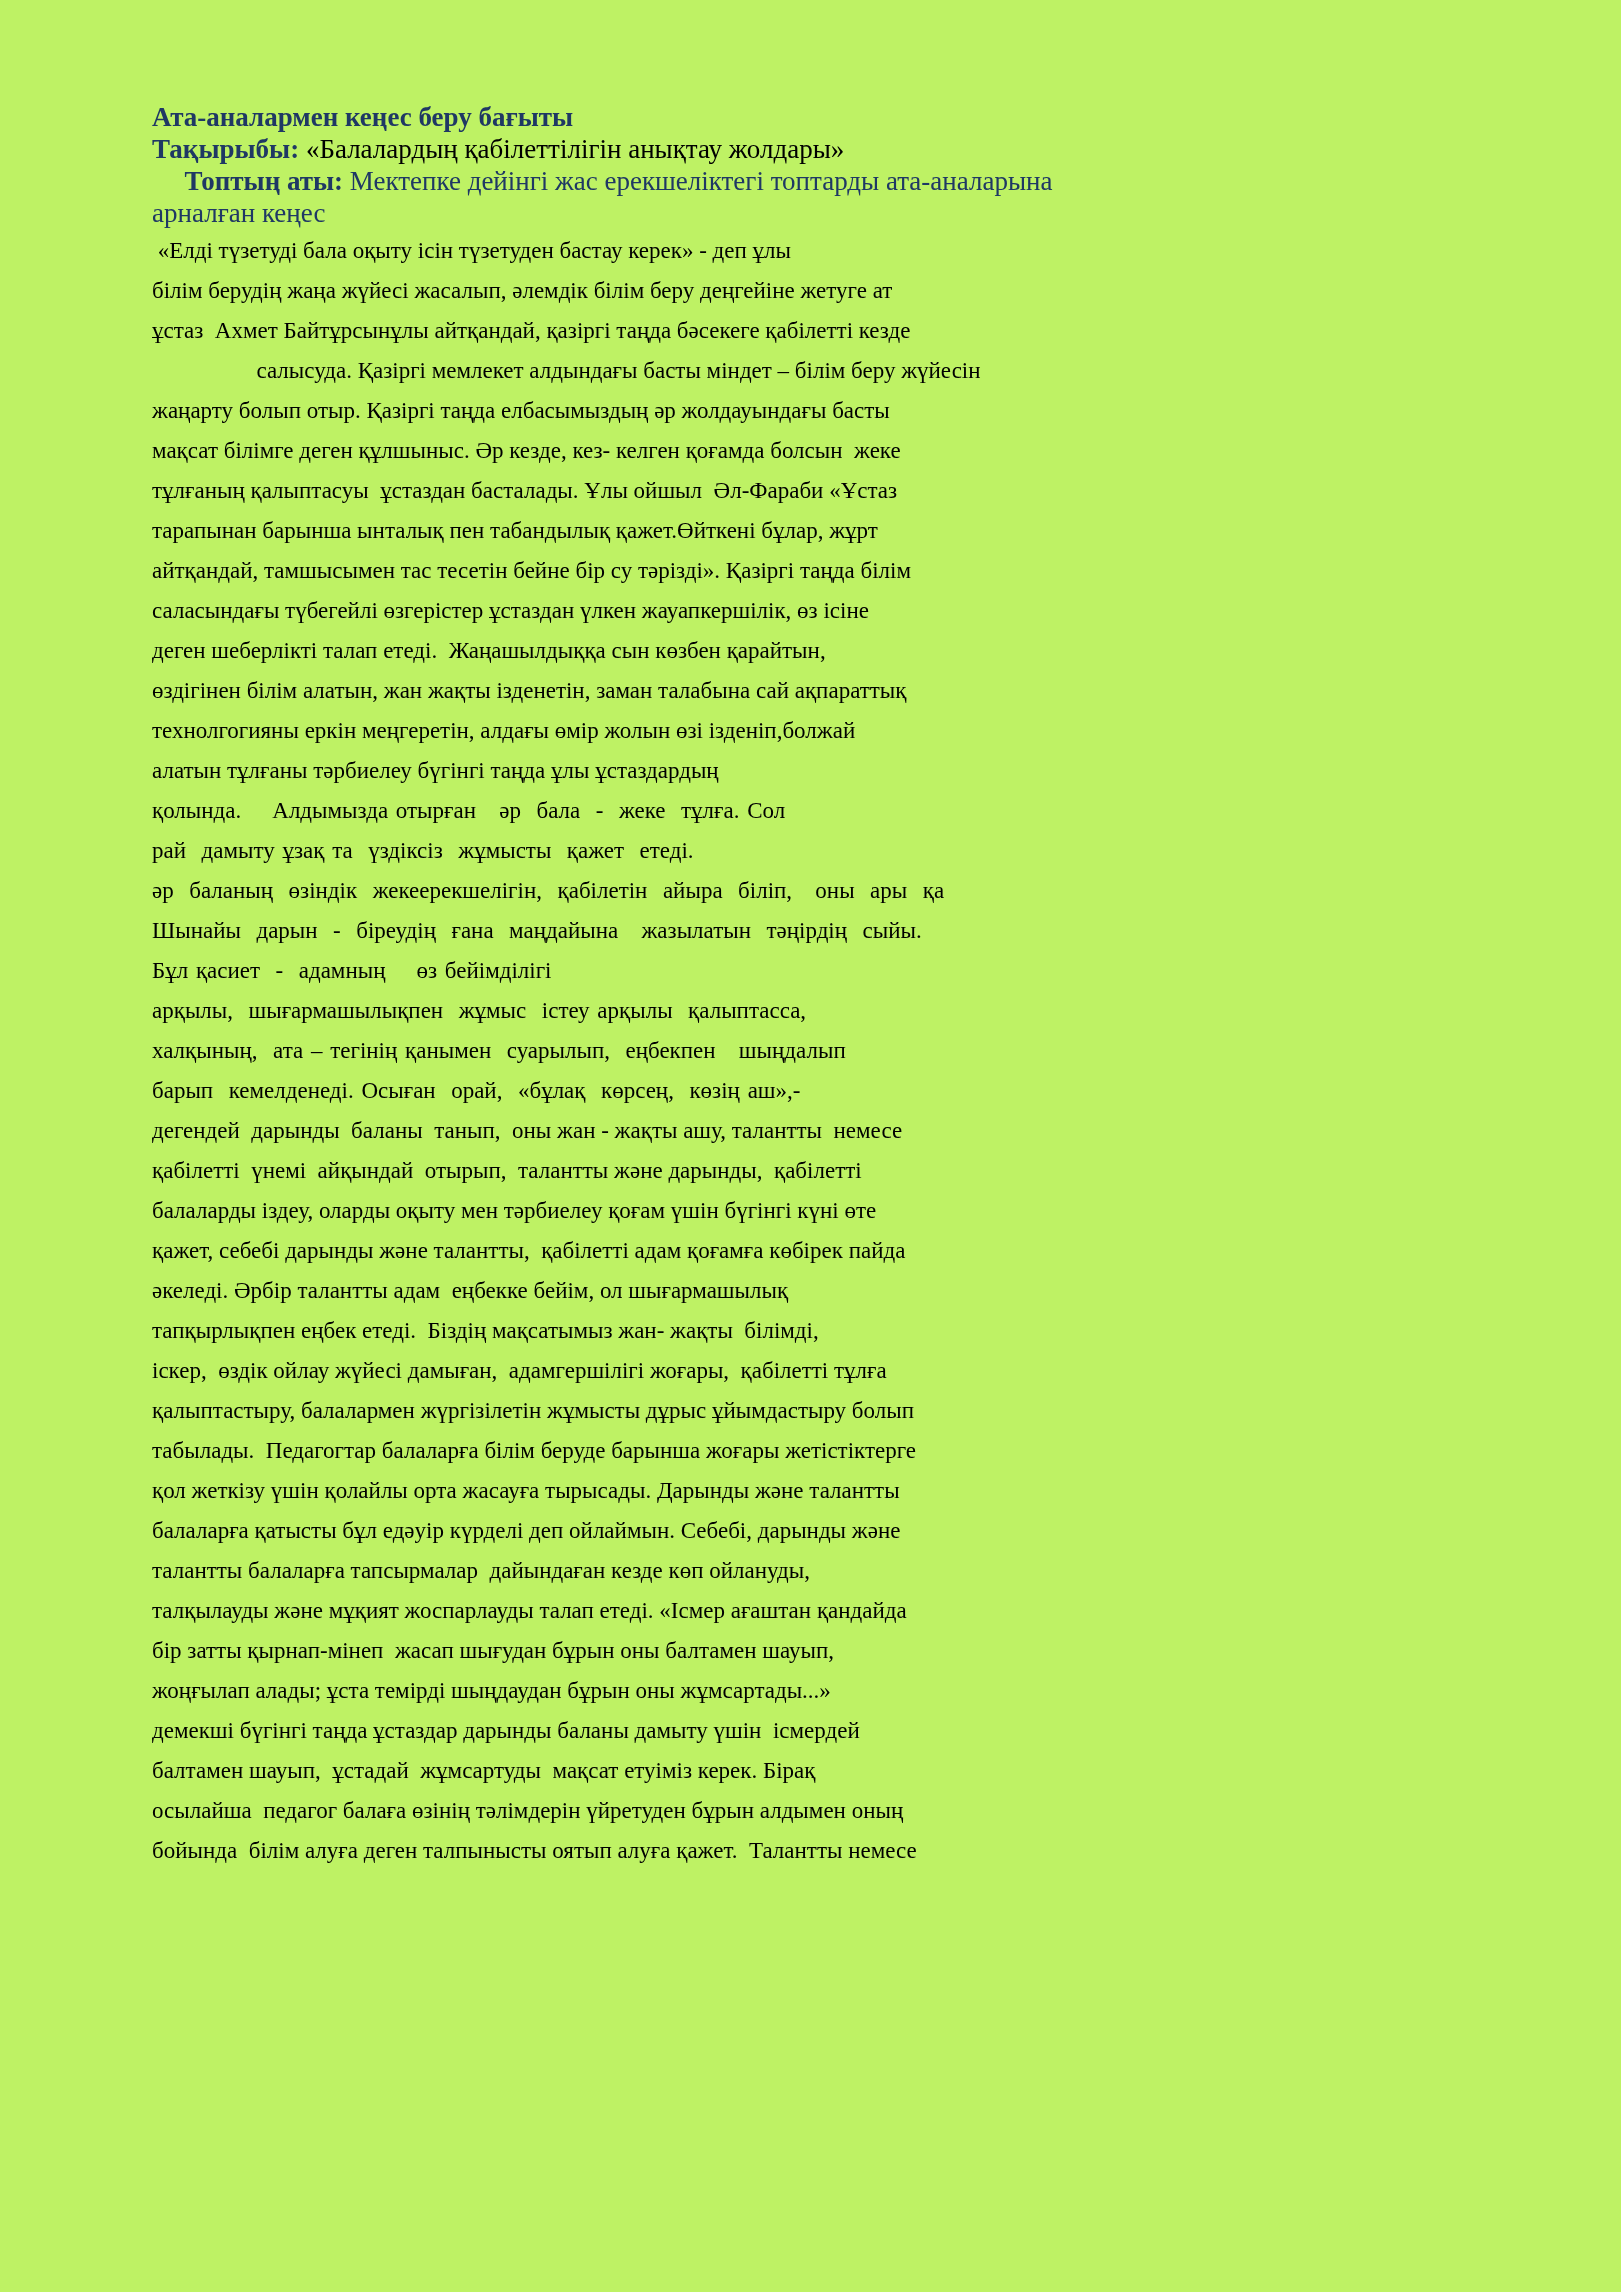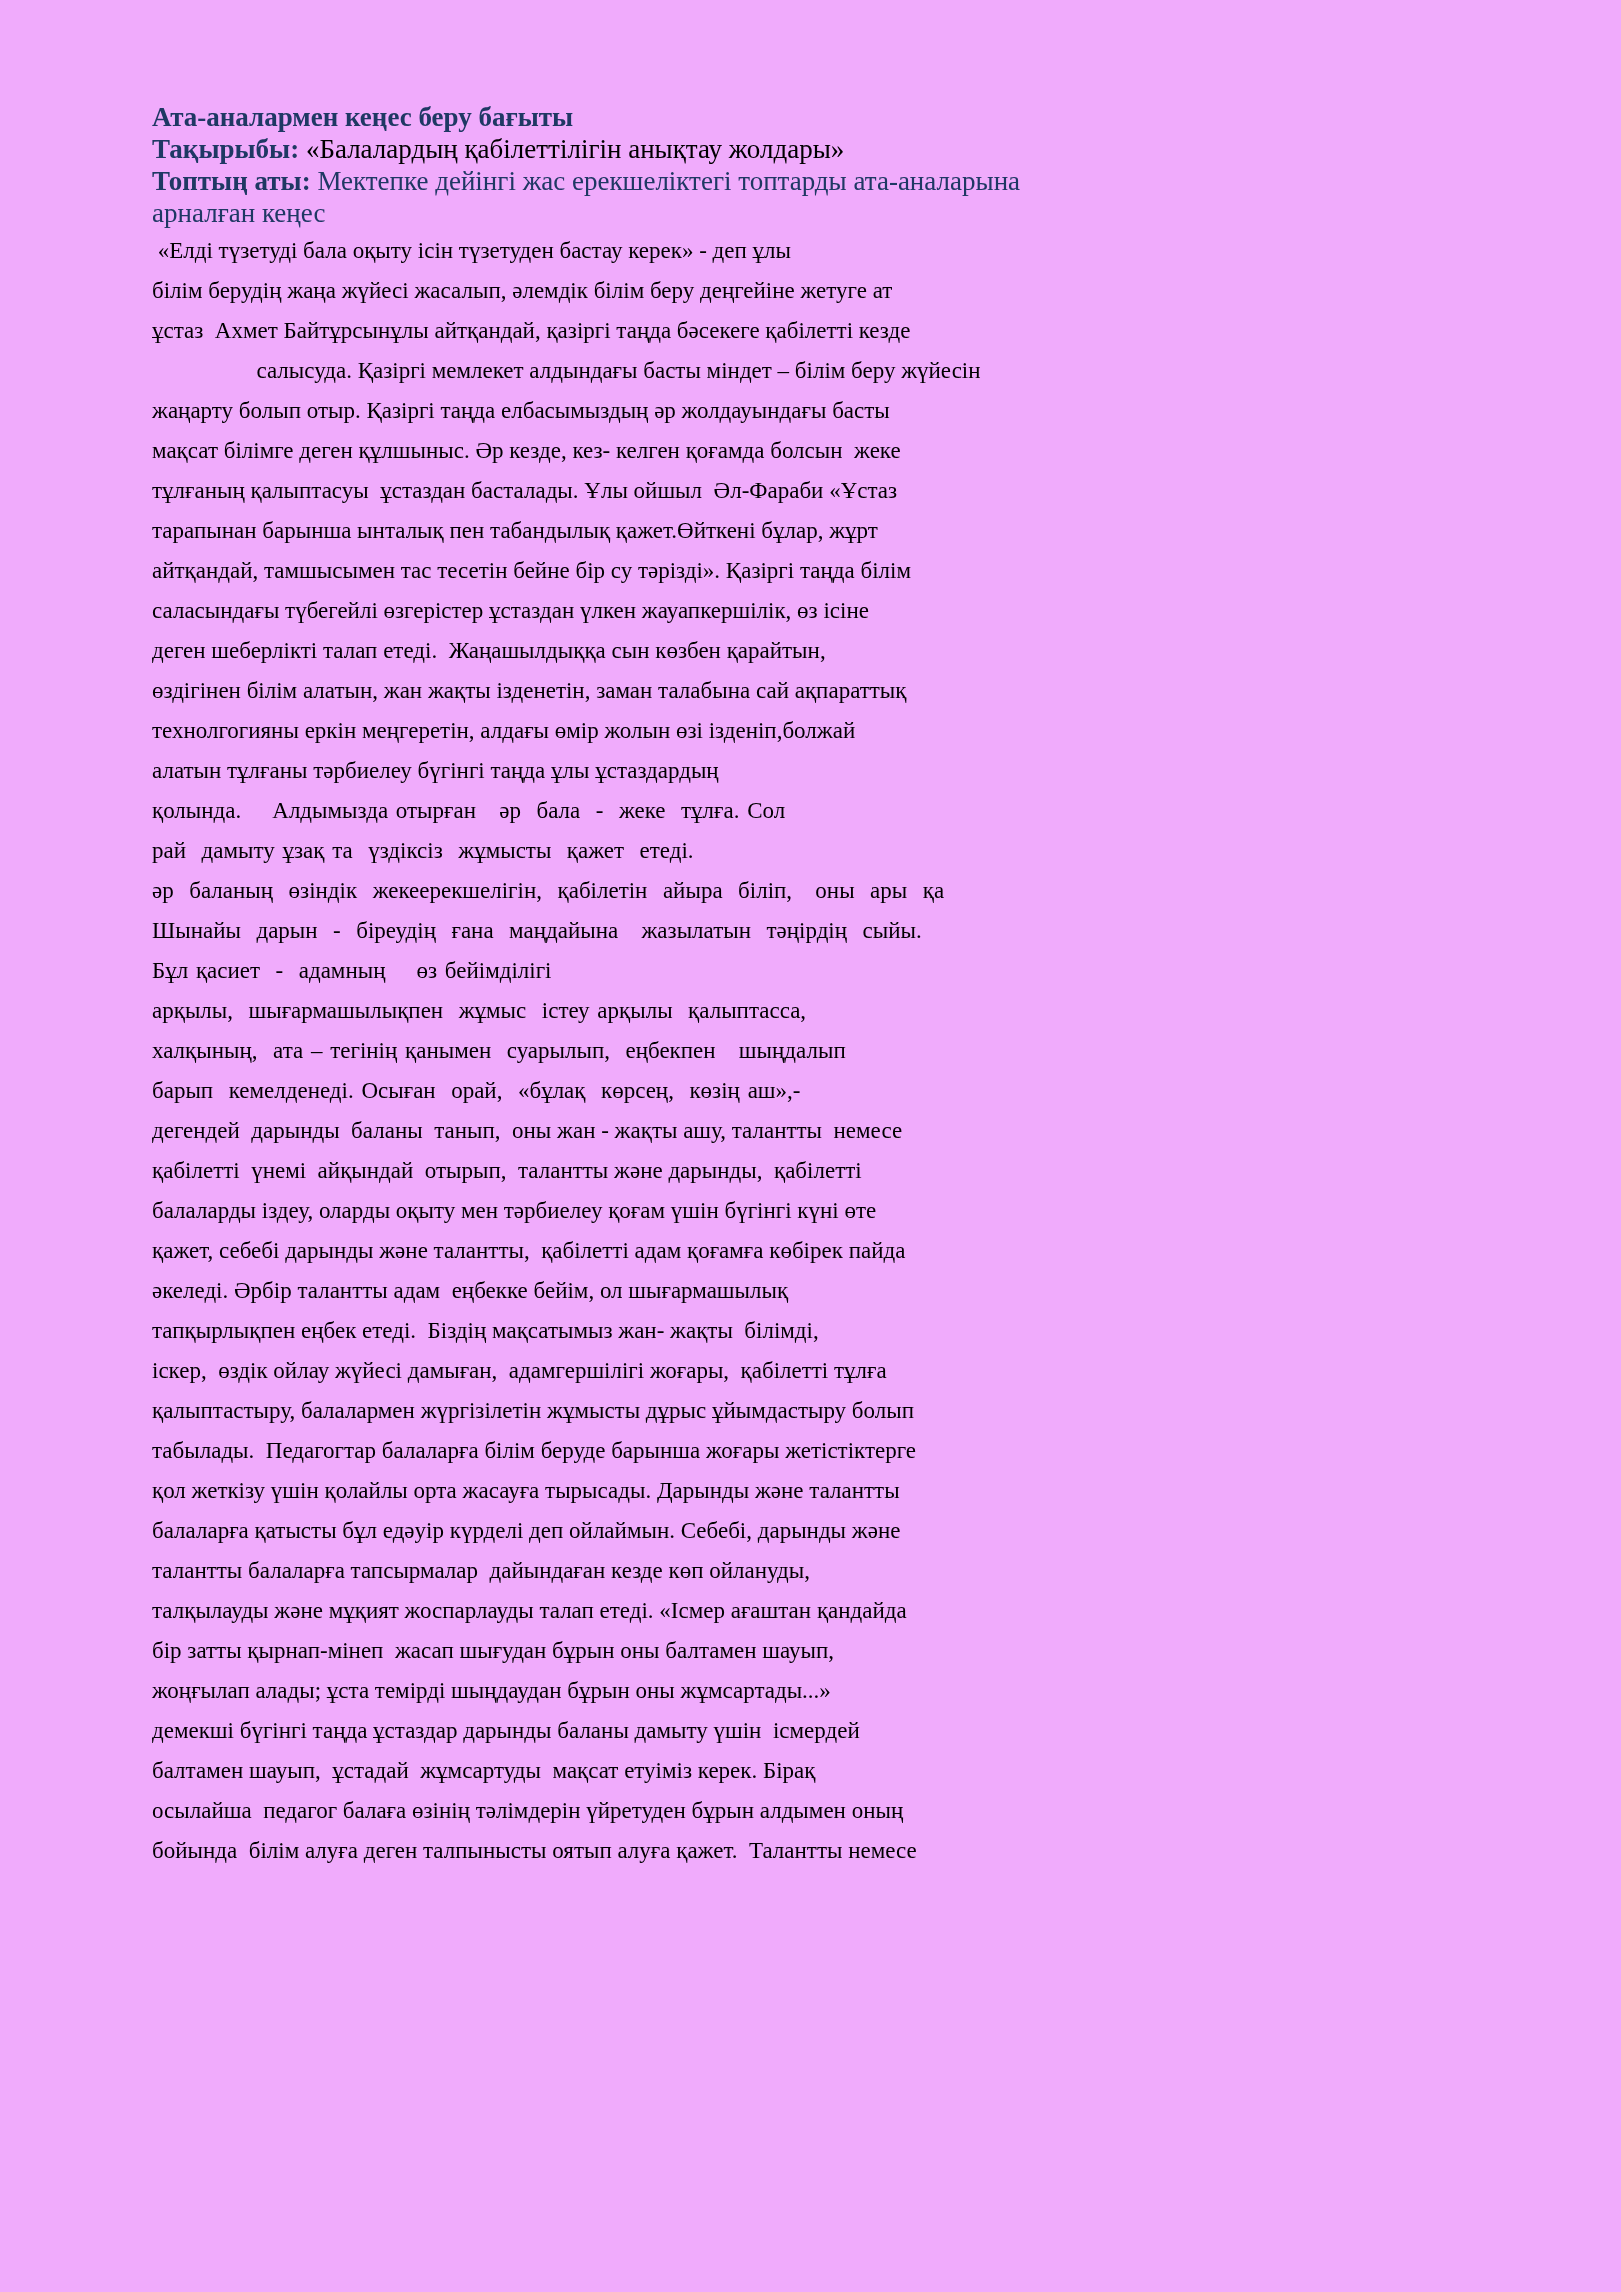--- a/index.html
+++ b/index.html
@@ -17,40 +17,41 @@
     color: #000000;
     -webkit-font-smoothing: antialiased;
   }
 
   .page {
     position: absolute;
     left: 0;
     top: 0;
     width: 1621px;
     height: 2293px;
-    background: #f0abfc;
+    background: #bef264;
   }
 
   .content {
     position: absolute;
     left: 152px;
     top: 101px;
     width: 933px;
   }
 
   
   .head-line {
     color: #1F3864;
     font-size: 27px;
     line-height: 32px;
     font-weight: bold;
     white-space: nowrap;
   }
   .head-line.wrap {
     white-space: normal;
+    text-align: center;
   }
   .head-line .normal {
     font-weight: normal;
   }
   .head-line .black {
     color: #000000;
     font-weight: normal;
   }
 
   

